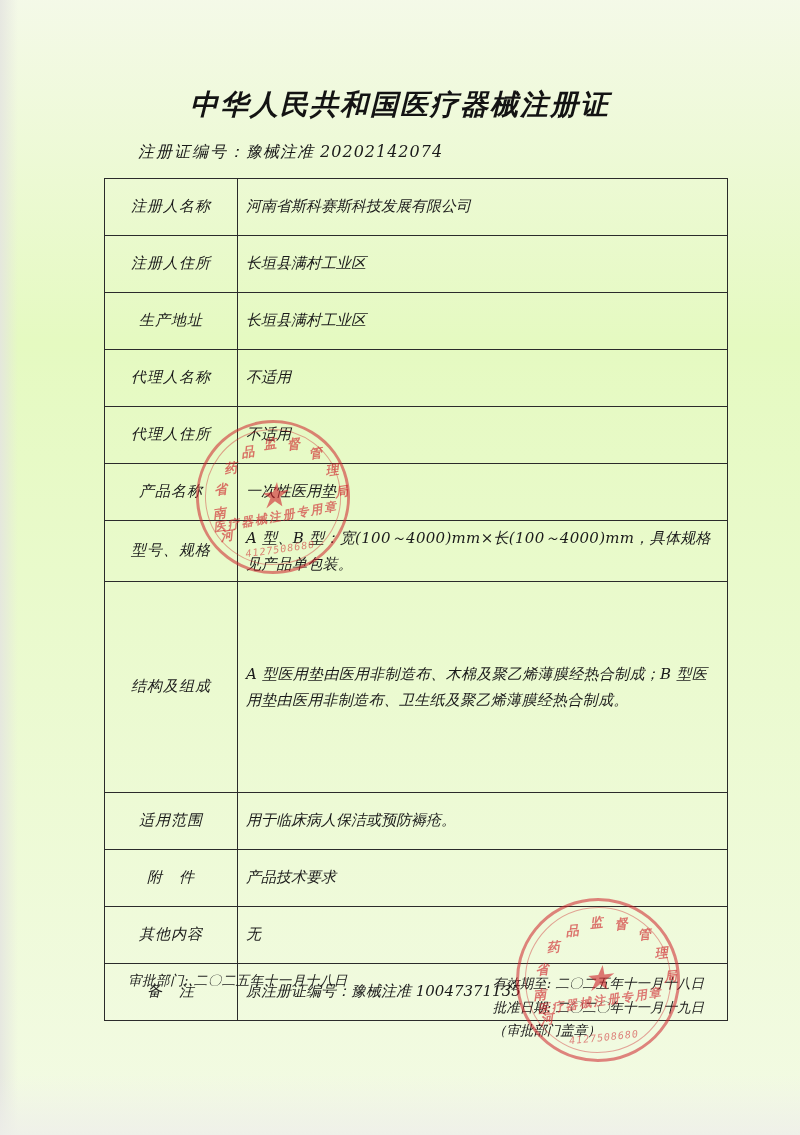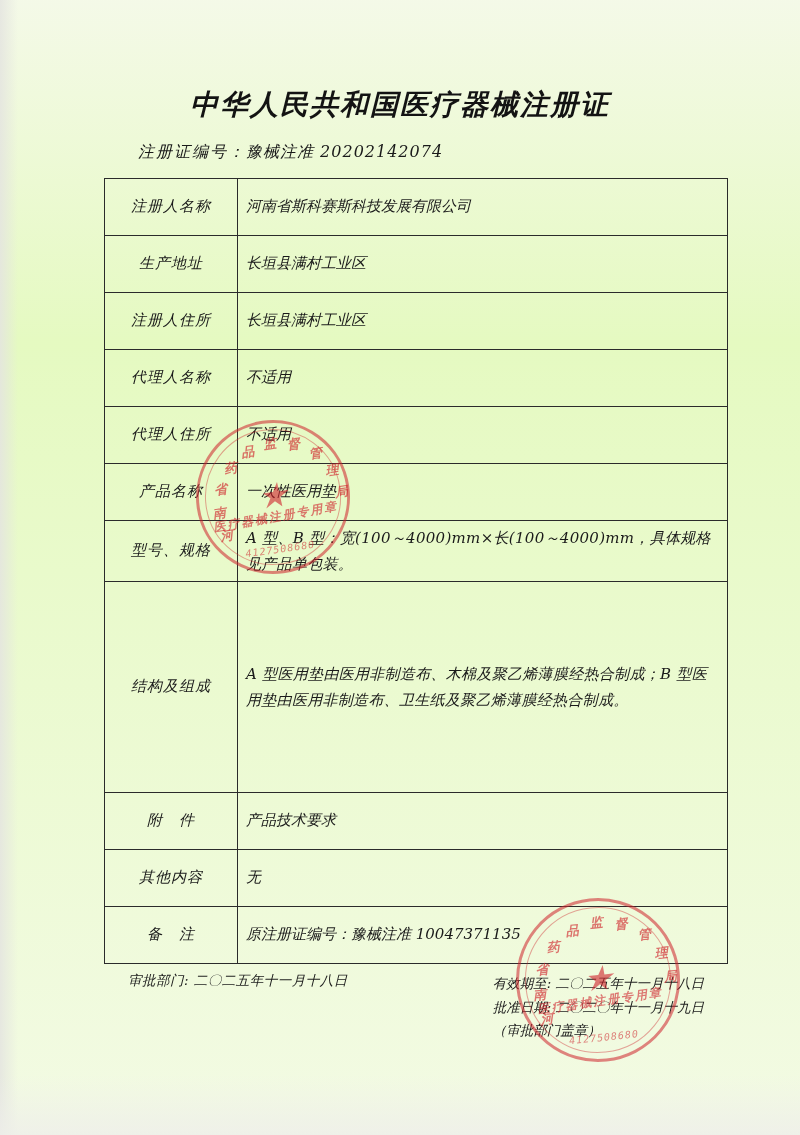--- a/index.html
+++ b/index.html
@@ -205,25 +205,25 @@
     <span class="label">注册证编号：</span><span class="value">豫械注准 20202142074</span>
   </div>
 
   <table class="cert">
     <tbody>
         <tr class="r1">
       <td class="key">注册人名称</td>
       <td class="val">河南省斯科赛斯科技发展有限公司</td>
     </tr>
     <tr class="r1">
+      <td class="key">注册人住所</td>
+      <td class="val">长垣县满村工业区</td>
+    </tr>
+    <tr class="r1">
       <td class="key">生产地址</td>
-      <td class="val">长垣县满村工业区</td>
-    </tr>
-    <tr class="r1">
-      <td class="key">注册人住所</td>
       <td class="val">长垣县满村工业区</td>
     </tr>
     <tr class="r1">
       <td class="key">代理人名称</td>
       <td class="val">不适用</td>
     </tr>
     <tr class="r1">
       <td class="key">代理人住所</td>
       <td class="val">不适用</td>
     </tr>
@@ -235,20 +235,24 @@
       <td class="key">型号、规格</td>
       <td class="val">
         <div class="spec-text">A 型、B 型：宽(100～4000)mm×长(100～4000)mm，具体规格见产品单包装。</div>
       </td>
     </tr>
     <tr class="r-struct">
       <td class="key">结构及组成</td>
       <td class="val">
         <div class="struct-text">A 型医用垫由医用非制造布、木棉及聚乙烯薄膜经热合制成；B 型医用垫由医用非制造布、卫生纸及聚乙烯薄膜经热合制成。</div>
       </td>
+    </tr>
+    <tr class="r1">
+      <td class="key">适用范围</td>
+      <td class="val">用于临床病人保洁或预防褥疮。</td>
     </tr>
     <tr class="r1">
       <td class="key">附　件</td>
       <td class="val">产品技术要求</td>
     </tr>
     <tr class="r1">
       <td class="key">其他内容</td>
       <td class="val">无</td>
     </tr>
     <tr class="r1">

